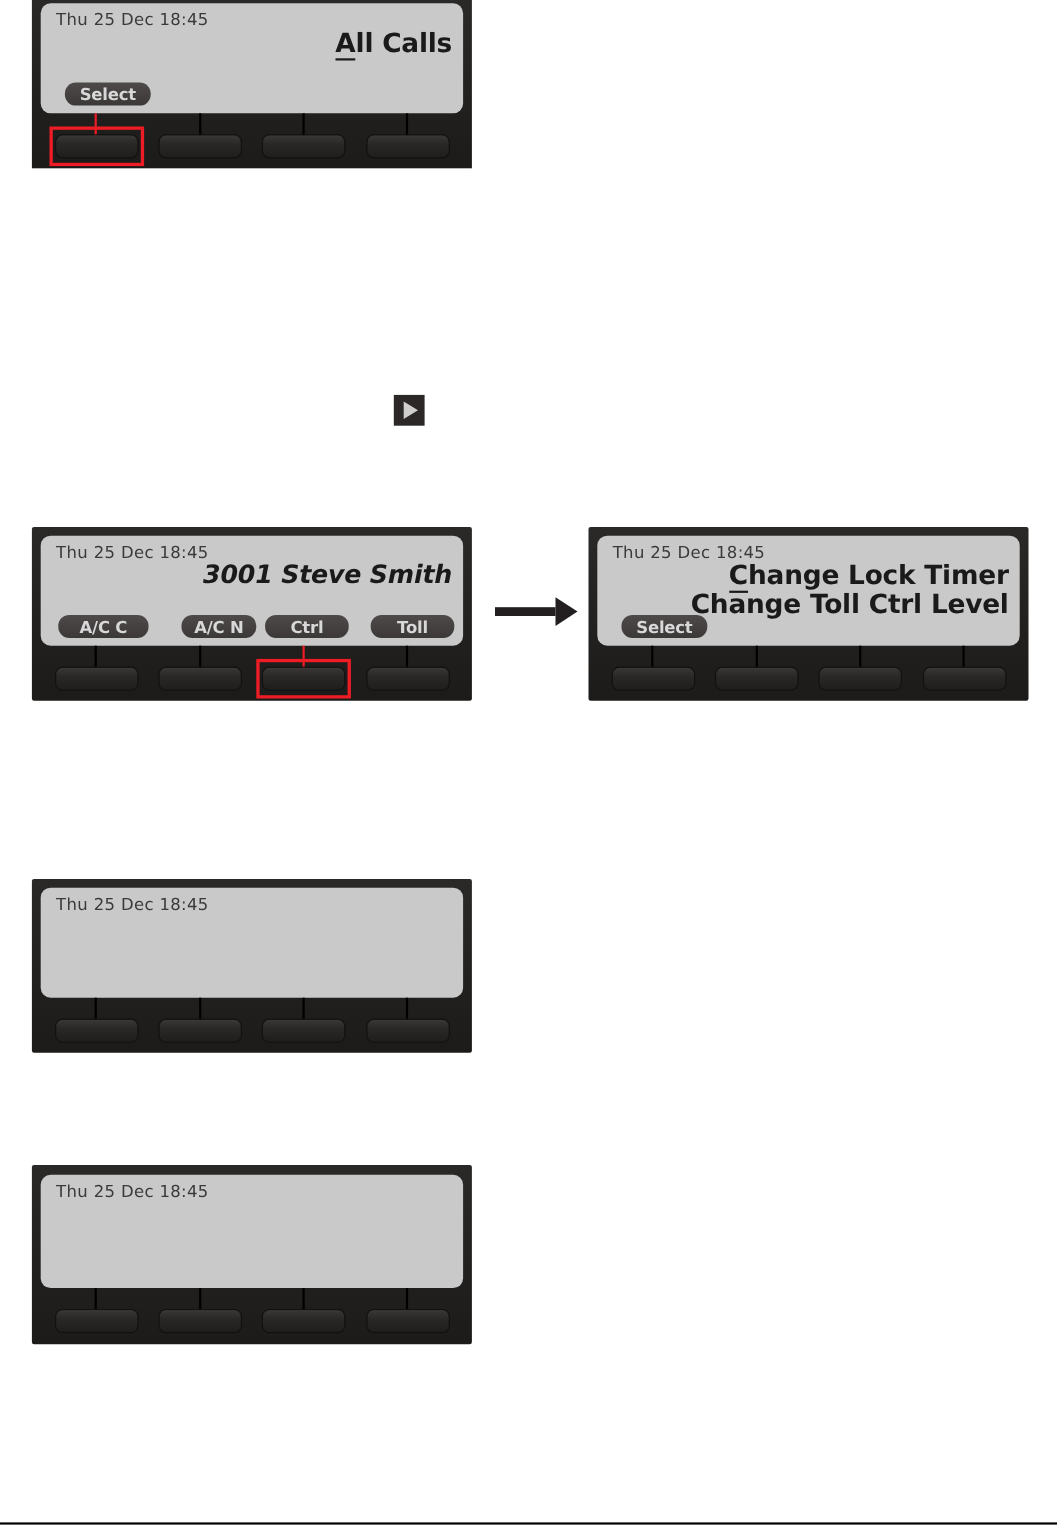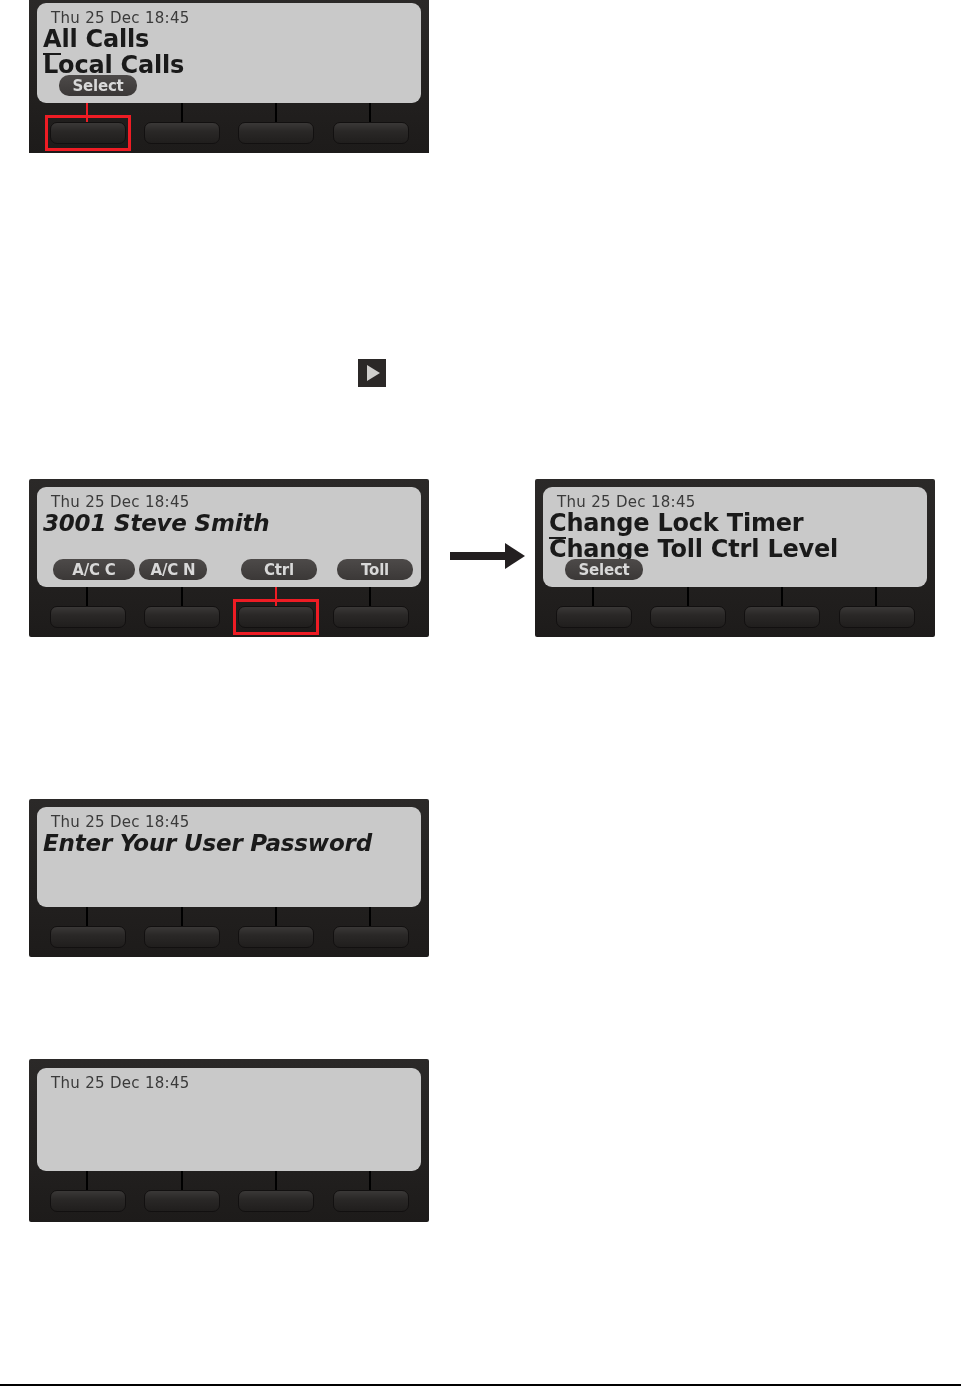--- a/index.html
+++ b/index.html
@@ -24,20 +24,21 @@
 
   
   .lcd {
     position: absolute;
     left: 8px;
     right: 8px;
     background: #c9c9c9;
     border-radius: 9px;
     box-sizing: border-box;
     overflow: hidden;
+    text-align: right;
   }
 
   .lcd-status {
     position: absolute;
     left: 14px;
     top: 6px;
     font-size: 15px;
     color: #3a3a3a;
     letter-spacing: 0.3px;
     white-space: nowrap;
@@ -159,21 +160,20 @@
 </style>
 </head>
 <body>
 
 <div class="phone" style="left:29px; top:0px; width:400px; height:153px;">
 
   <div class="lcd" style="top:3px; height:100px;">
     <div class="lcd-status">Thu  25 Dec  18:45</div>
     <div class="lcd-lines">
       <div class="lcd-line"><span class="cursor-u">A</span><span>ll Calls</span></div>
-      <div class="lcd-line">Local Calls</div>
     </div>
     <div class="pillrow">
       <div class="pill" style="left:14px; width:78px;">Select</div>
     </div>
   </div>
 
   <div class="stem red" style="left:57px; top:103px; height:22px;"></div>
   <div class="stem" style="left:152px; top:103px; height:22px;"></div>
   <div class="stem" style="left:246px; top:103px; height:22px;"></div>
   <div class="stem" style="left:340px; top:103px; height:22px;"></div>
@@ -192,21 +192,21 @@
 
 <div class="phone" style="left:29px; top:479px; width:400px; height:158px; border-radius:2px;">
 
   <div class="lcd" style="top:8px; height:100px;">
     <div class="lcd-status">Thu  25 Dec  18:45</div>
     <div class="lcd-lines">
       <div class="lcd-line big">3001 Steve Smith</div>
     </div>
     <div class="pillrow">
       <div class="pill" style="left:8px; width:82px;">A/C C</div>
-      <div class="pill" style="left:94px; width:68px;">A/C N</div>
+      <div class="pill" style="left:120px; width:68px;">A/C N</div>
       <div class="pill" style="left:196px; width:76px;">Ctrl</div>
       <div class="pill" style="left:292px; width:76px;">Toll</div>
     </div>
   </div>
 
   <div class="stem" style="left:57px; top:108px; height:22px;"></div>
   <div class="stem" style="left:152px; top:108px; height:22px;"></div>
   <div class="stem red" style="left:246px; top:108px; height:22px;"></div>
   <div class="stem" style="left:340px; top:108px; height:22px;"></div>
 
@@ -244,23 +244,20 @@
   <div class="skey" style="left:21px; top:127px; width:76px;"></div>
   <div class="skey" style="left:115px; top:127px; width:76px;"></div>
   <div class="skey" style="left:209px; top:127px; width:76px;"></div>
   <div class="skey" style="left:304px; top:127px; width:76px;"></div>
 </div>
 
 <div class="phone" style="left:29px; top:799px; width:400px; height:158px; border-radius:2px;">
 
   <div class="lcd" style="top:8px; height:100px;">
     <div class="lcd-status">Thu  25 Dec  18:45</div>
-    <div class="lcd-lines">
-      <div class="lcd-line big">Enter Your User Password</div>
-    </div>
   </div>
 
   <div class="stem" style="left:57px; top:108px; height:22px;"></div>
   <div class="stem" style="left:152px; top:108px; height:22px;"></div>
   <div class="stem" style="left:246px; top:108px; height:22px;"></div>
   <div class="stem" style="left:340px; top:108px; height:22px;"></div>
 
   <div class="skey" style="left:21px; top:127px; width:76px;"></div>
   <div class="skey" style="left:115px; top:127px; width:76px;"></div>
   <div class="skey" style="left:209px; top:127px; width:76px;"></div>

